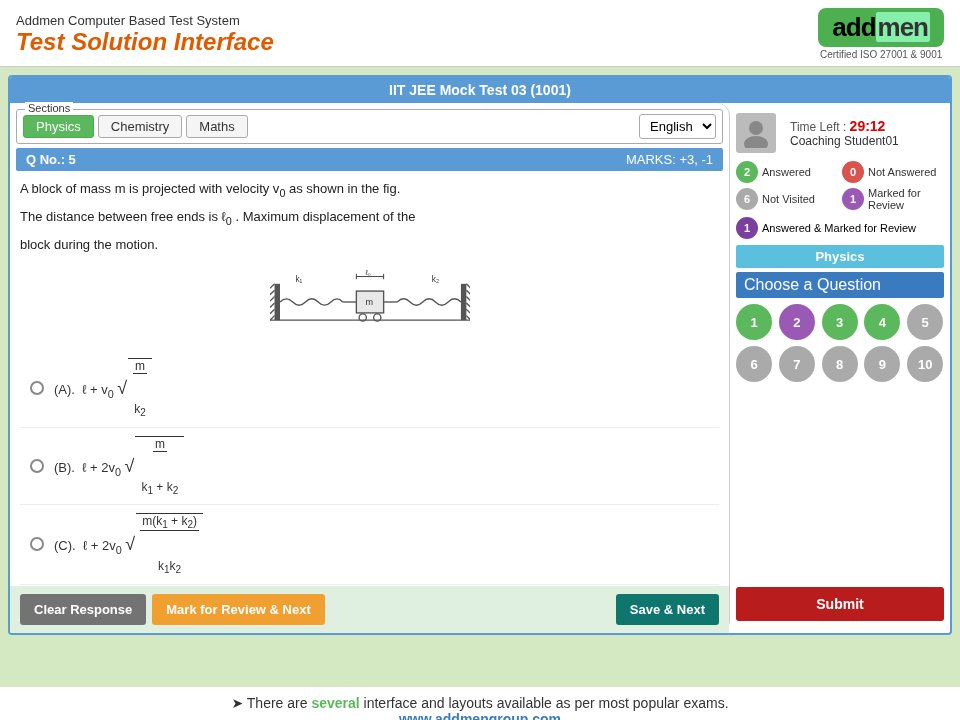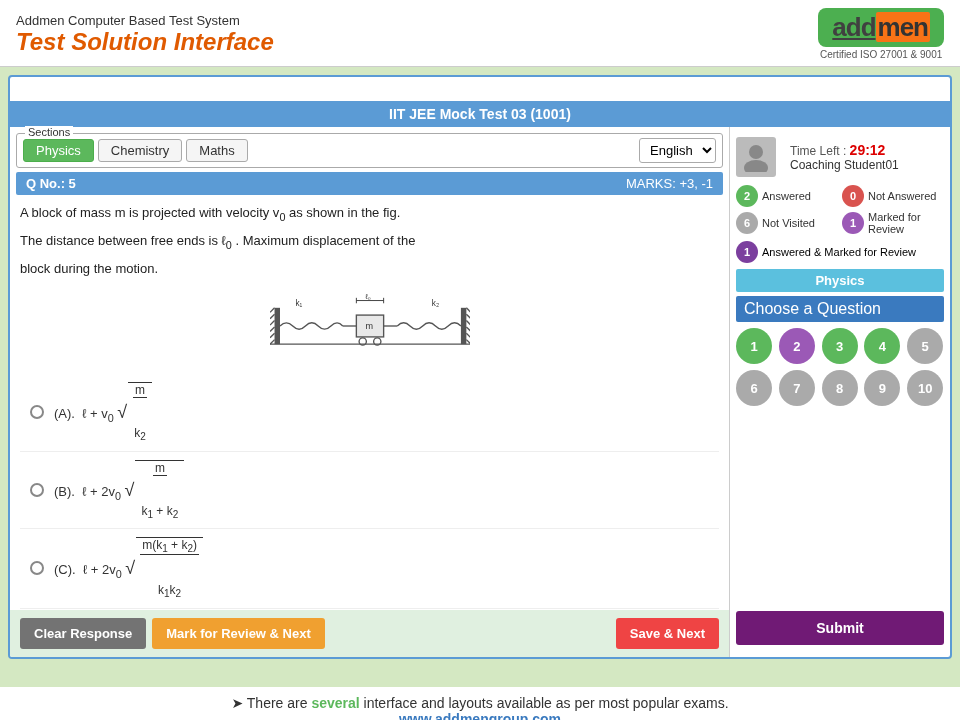--- a/index.html
+++ b/index.html
@@ -57,35 +57,35 @@
     }
 
     
     .test-title-bar {
       background: #5b9bd5;
       color: #fff;
       text-align: center;
       padding: 5px;
       font-size: 14px;
       font-weight: bold;
-      margin-top: 24px;
     }
 
     
     .content-area {
       display: flex;
       height: 530px;
     }
 
     
     .left-panel {
       flex: 1;
       border-right: 1px solid #ccc;
       display: flex;
       flex-direction: column;
+      border-radius: 13px;
     }
     .sections-tabs-wrapper {
       position: relative;
       border: 1px solid #aaa;
       border-radius: 3px;
       padding: 4px 6px;
       margin: 6px 6px 4px 6px;
     }
     .sections-legend {
       position: absolute;
@@ -205,21 +205,21 @@
       padding: 8px 14px;
       border: none;
       border-radius: 3px;
       cursor: pointer;
       font-size: 13px;
       font-weight: bold;
       color: #fff;
     }
     .btn-teal { background: #737373; }
     .btn-orange { background: #f0a030; }
-    .btn-green { background: #ef4444; }
+    .btn-green { background: #0f766e; }
     .btn-spacer { flex: 1; }
 
     
     .right-panel {
       width: 220px;
       display: flex;
       flex-direction: column;
       padding: 6px;
     }
 
@@ -346,21 +346,21 @@
     .q-btn-grey { background: #aaa; }
 
     
     .submit-area {
       margin-top: auto;
       padding: 6px 0;
     }
     .btn-submit {
       width: 100%;
       padding: 9px;
-      background: #701a75;
+      background: #b91c1c;
       color: #fff;
       border: none;
       border-radius: 3px;
       font-size: 14px;
       font-weight: bold;
       cursor: pointer;
     }
 
     
     .footer {
@@ -403,21 +403,21 @@
 <body>
 
 <div class="top-header">
   <div class="header-left">
     <div class="app-title">Addmen Computer Based Test System</div>
     <div class="page-title">Test Solution Interface</div>
   </div>
   <div class="logo-area">
     <div style="background:#4caf50; border-radius:8px; padding:4px 14px; display:inline-block; margin-bottom:2px;">
       <span style="font-size:26px; font-weight:900; color:#fff; font-family:'Arial Black',sans-serif; letter-spacing:-1px;">
-        <span style="color:#404040;text-decoration:underline;">add</span><span style="color:#333; background:#f97316; padding:0 2px; border-radius:2px;">men</span>
+        <span style="color:#000000;">add</span><span style="color:#333; background:#86efac; padding:0 2px; border-radius:2px;">men</span>
       </span>
     </div>
     <div class="certified-text">Certified ISO 27001 &amp; 9001</div>
   </div>
 </div>
 
 <div class="main-container">
   <div class="inner-box">
 
     <div class="test-title-bar">IIT JEE Mock Test 03 (1001)</div>

